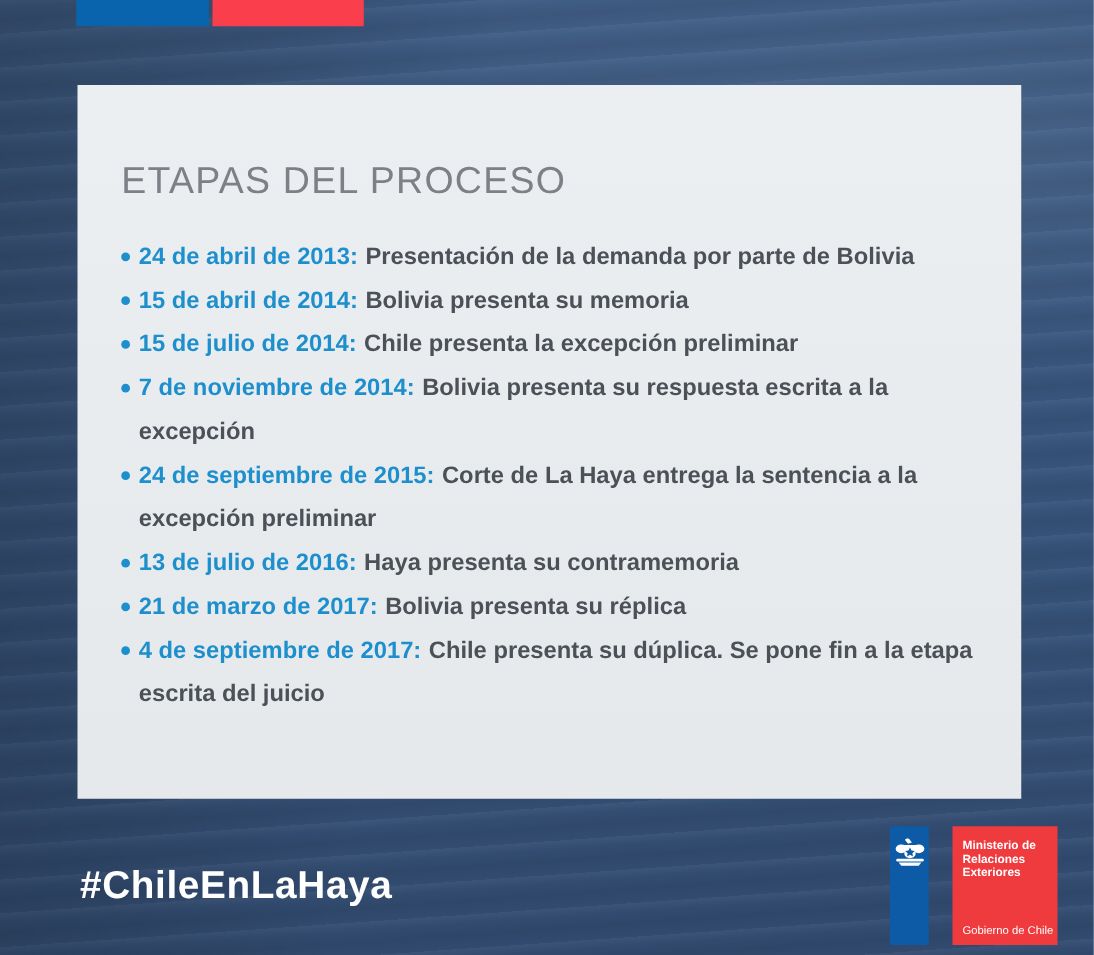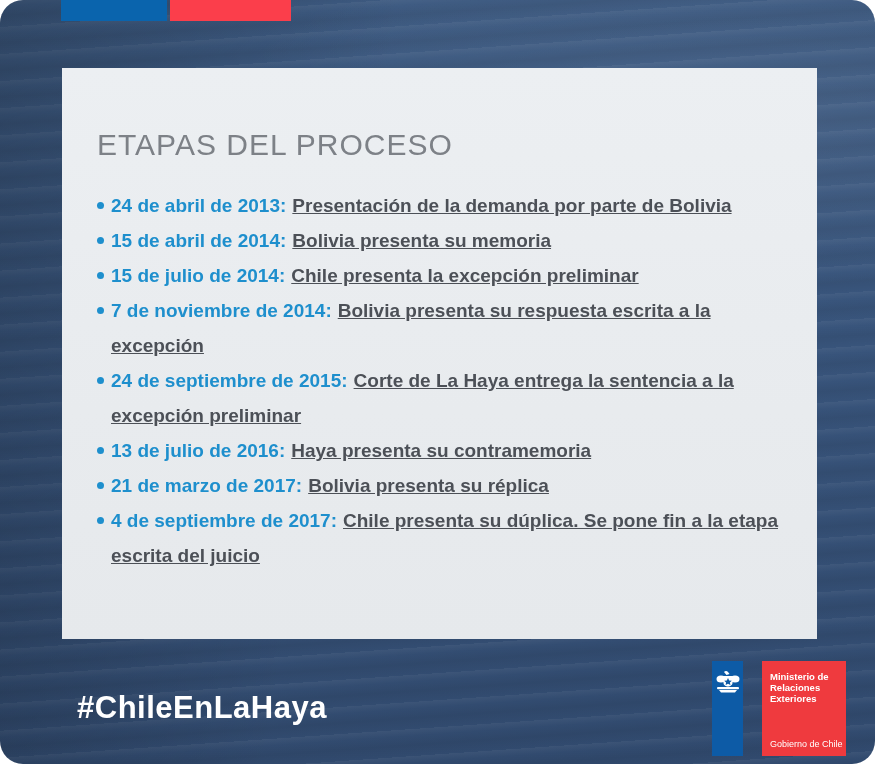--- a/index.html
+++ b/index.html
@@ -11,21 +11,20 @@
     width: 875px;
     height: 764px;
     overflow: hidden;
     background:
       linear-gradient(100deg, rgba(0,0,0,0.20), rgba(0,0,0,0) 40%),
       radial-gradient(ellipse 900px 300px at 85% 15%, rgba(255,255,255,0.06), rgba(255,255,255,0) 60%),
       repeating-linear-gradient(176deg,
         rgba(255,255,255,0.05) 0px, rgba(255,255,255,0) 7px,
         rgba(0,0,0,0.06) 16px, rgba(255,255,255,0) 27px),
       linear-gradient(180deg, #3d5a81 0%, #38547b 45%, #314a6e 100%);
-    border-radius: 23px;
   }
 
   
   .topbar { position: absolute; top: 0; height: 21px; }
   .topbar.blue { left: 61px; width: 106px; background: #0a64ad; }
   .topbar.red  { left: 170px; width: 121px; background: #fb3e4b; }
 
   
   .card {
     position: absolute;
@@ -54,31 +53,30 @@
     color: #4c5057;
   }
   .bullet {
     position: absolute;
     left: 0; top: 14px;
     width: 7px; height: 7px;
     border-radius: 50%;
     background: #1e8fcd;
   }
   .date { color: #1e8fcd; margin-right: 6px; }
-  .desc { color: #4c5057; text-decoration: underline; }
+  .desc { color: #4c5057; }
 
   
   .hashtag {
     position: absolute;
     left: 64px; top: 690px;
     font-size: 31px;
     font-weight: bold;
     color: #ffffff;
     letter-spacing: 0.5px;
-    margin-left: 13px;
   }
 
   
   .logo {
     position: absolute;
     left: 712px; top: 661px;
     width: 134px; height: 95px;
     display: flex;
   }
   .logo-blue {

